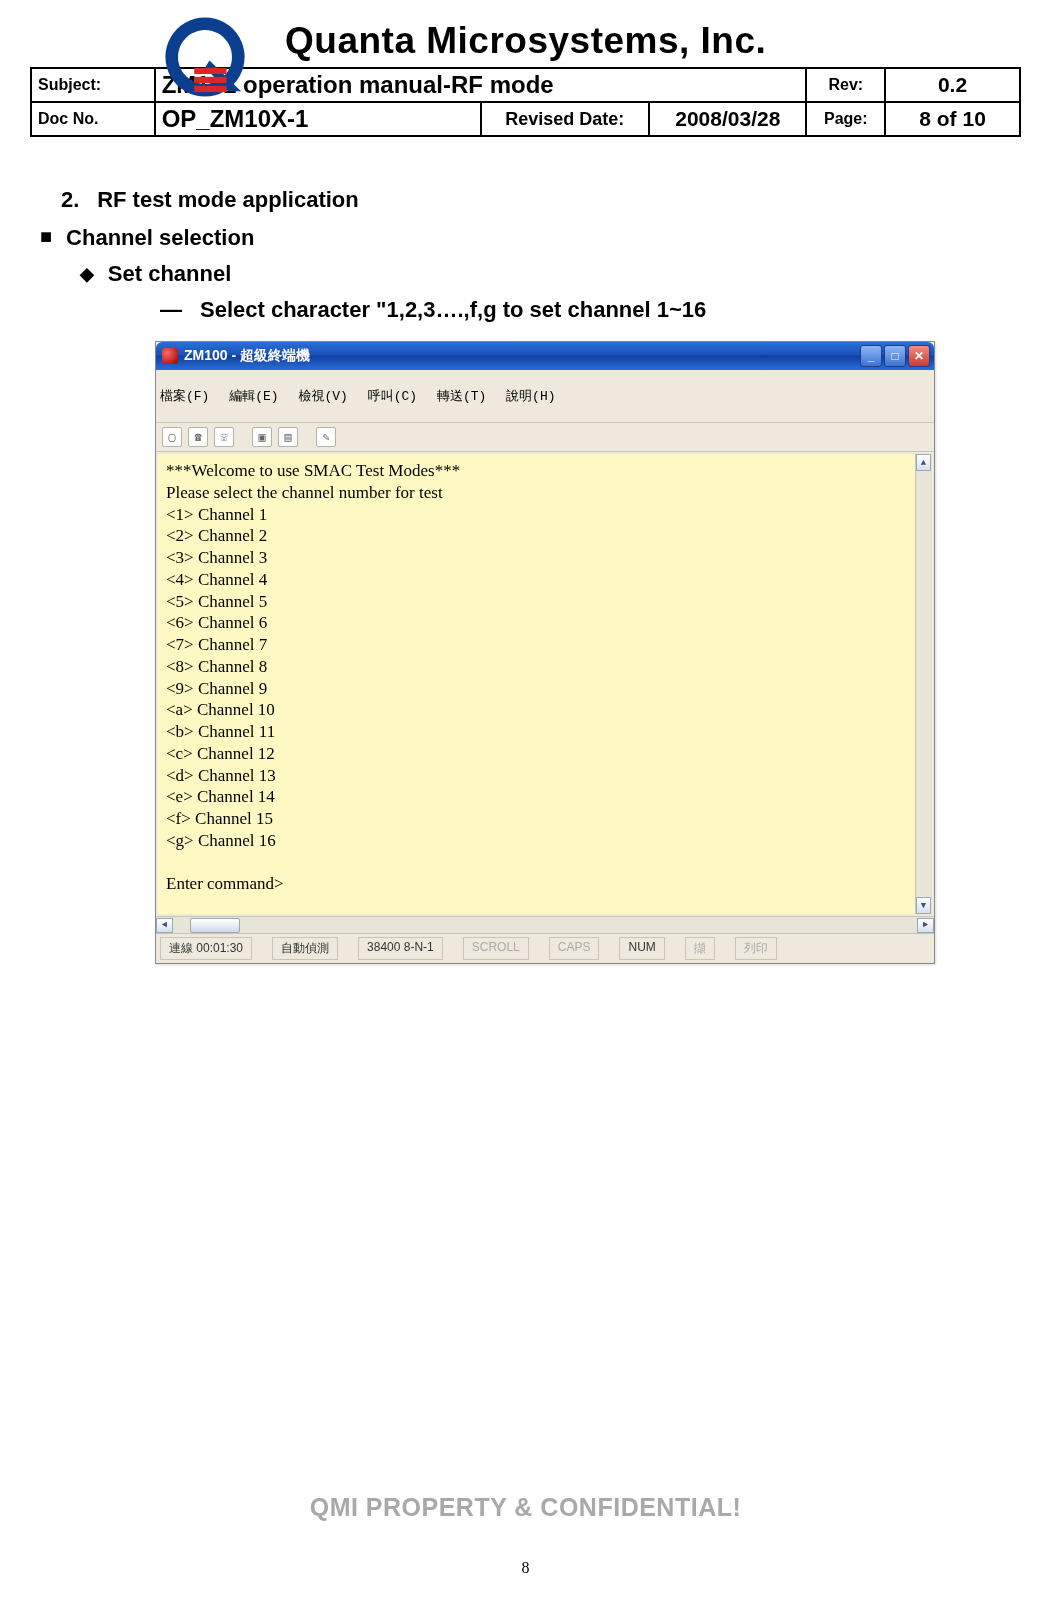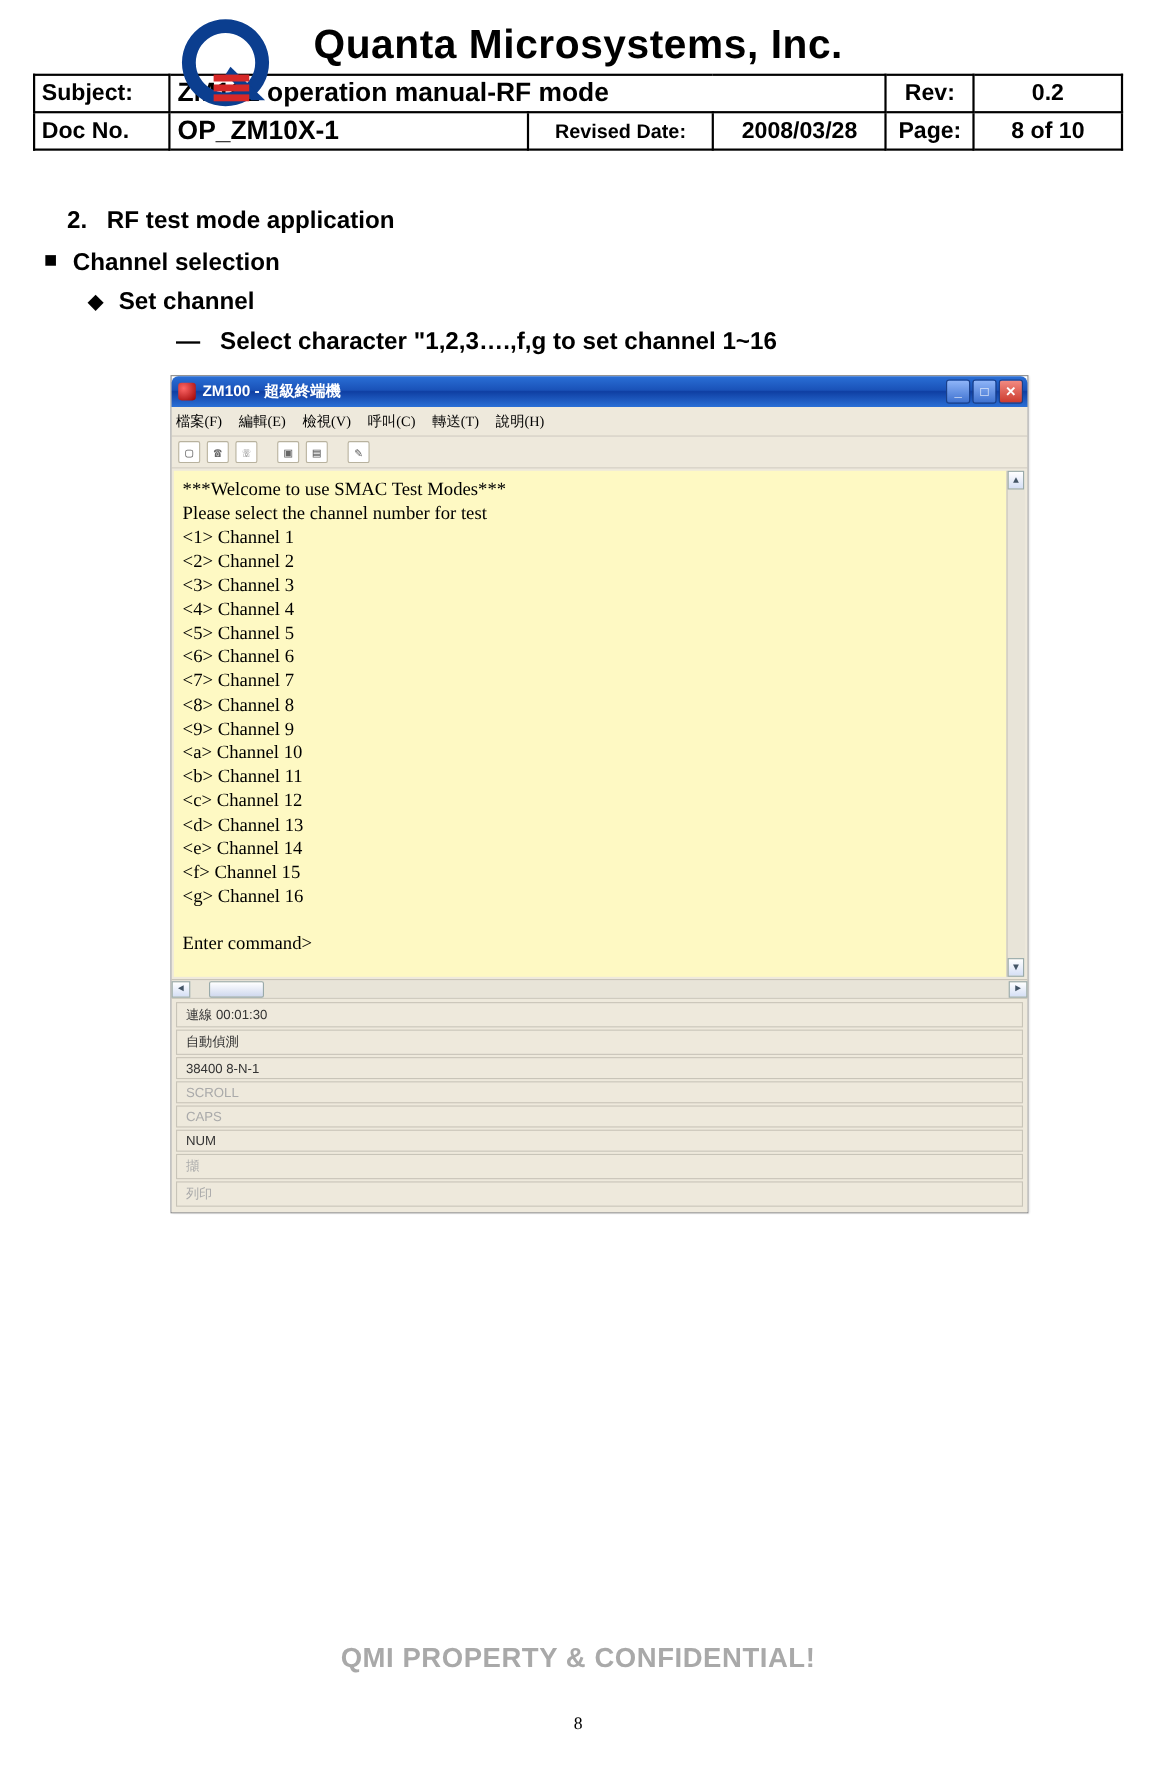--- a/index.html
+++ b/index.html
@@ -36,21 +36,21 @@
       border-collapse: collapse;
       width: 100%;
       margin-bottom: 50px;
     }
     .doc-table td {
       border: 2px solid #000;
       padding: 2px 6px;
       font-family: Arial, sans-serif;
       vertical-align: middle;
     }
-    .lbl { font-size: 21px; font-weight: bold; }
+    .lbl { font-size: 16px; font-weight: bold; }
     .val-big { font-size: 24px; font-weight: bold; }
     .val-med { font-size: 21px; font-weight: bold; text-align: center;}
     .content {
       padding: 0 10px;
       font-family: Arial, sans-serif;
       font-size: 22px;
       font-weight: bold;
     }
     .sec-num { display: inline-block; width: 30px; }
     .l1 { margin-top: 10px; margin-bottom: 12px; margin-left: 21px; }
@@ -93,23 +93,23 @@
       background: linear-gradient(to bottom,#8fb5f8,#3f72d0);
       border:1px solid #1a3f88;
       border-radius:3px;
       display:flex;align-items:center;justify-content:center;
       color:#fff;font-size:12px;font-weight:bold;
       font-family: Arial,sans-serif;
     }
     .winbtn.close { background: linear-gradient(to bottom,#f28b82,#cc3a2e);}
     .ss-menu {
       background: #eee9dc;
-      font-family: Liberation Serif, serif;
+      font-family: Liberation Mono, monospace;
       font-size: 13px;
-      padding: 4px 4px;
+      padding: 17px 4px;
       border-bottom: 1px solid #c8c4b8;
     }
     .ss-menu span { margin-right: 12px; }
     .ss-toolbar {
       background: #eee9dc;
       padding: 4px 6px;
       border-bottom: 1px solid #c8c4b8;
       display:flex; gap:6px; align-items:center;
     }
     .tbicon {
@@ -155,23 +155,22 @@
     }
     .hthumb{height:15px;width:50px;background:linear-gradient(to bottom,#fff,#cfd8ee);border:1px solid #9aa;margin-left:17px;border-radius:2px;}
     .hsbtn{width:17px;height:15px;background:linear-gradient(to bottom,#fff,#d5dff5);border:1px solid #9aa;font-size:9px;color:#456;display:flex;align-items:center;justify-content:center;}
     .hsbtn.r{margin-left:auto;}
     .ss-status {
       background:#eee9dc;
       border-top:1px solid #c8c4b8;
       font-family: "SimSun","MS PGothic",Arial,sans-serif;
       font-size:12px;
       padding:3px 4px;
-      display:flex;gap:2px;
+      display:flex;gap:20px;
       color:#333;
-      flex-direction:column;
     }
     .ss-status .cell{border:1px solid #c8c4b8;padding:2px 8px;background:#eee9dc;}
     .ss-status .cell.dis{color:#aaa;}
     .ss-status .grip{margin-left:auto;width:14px;position:relative;}
 
     .footer1 {
       position:absolute;
       bottom: 90px;
       left:0; right:0;
       text-align:center;

